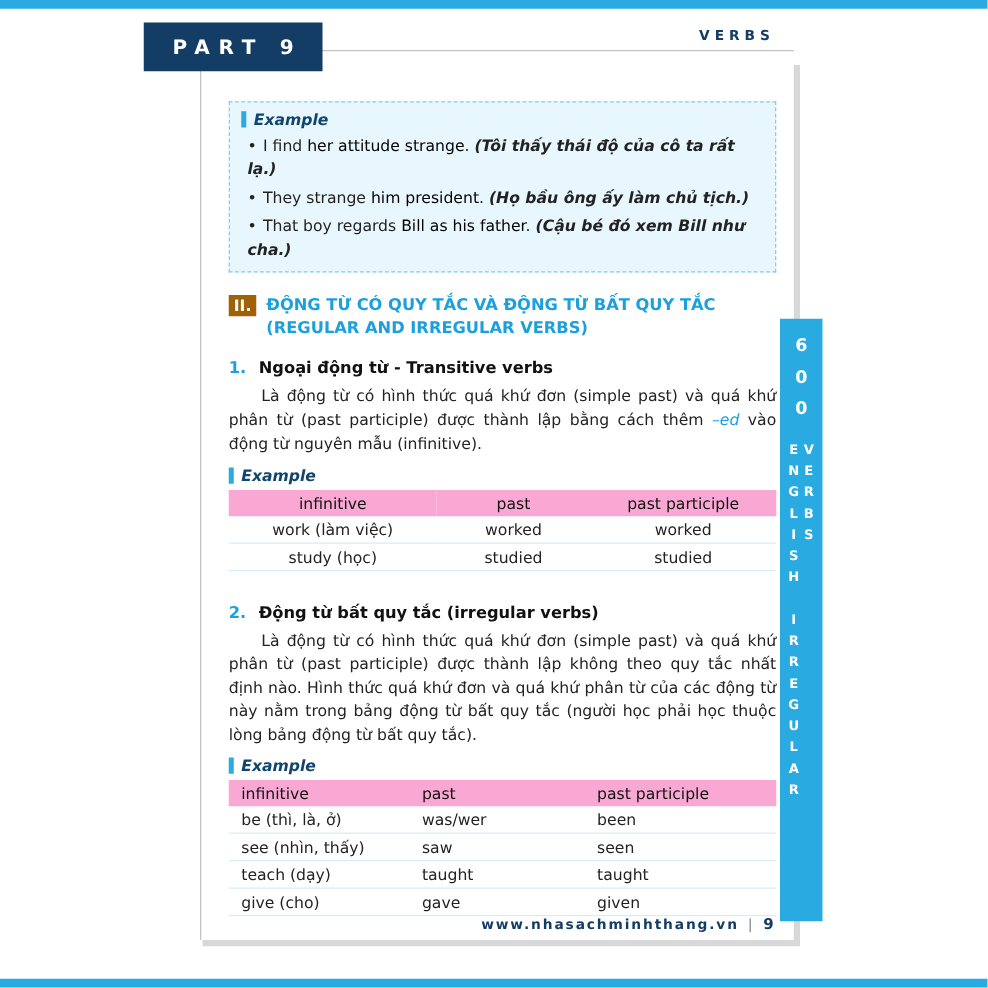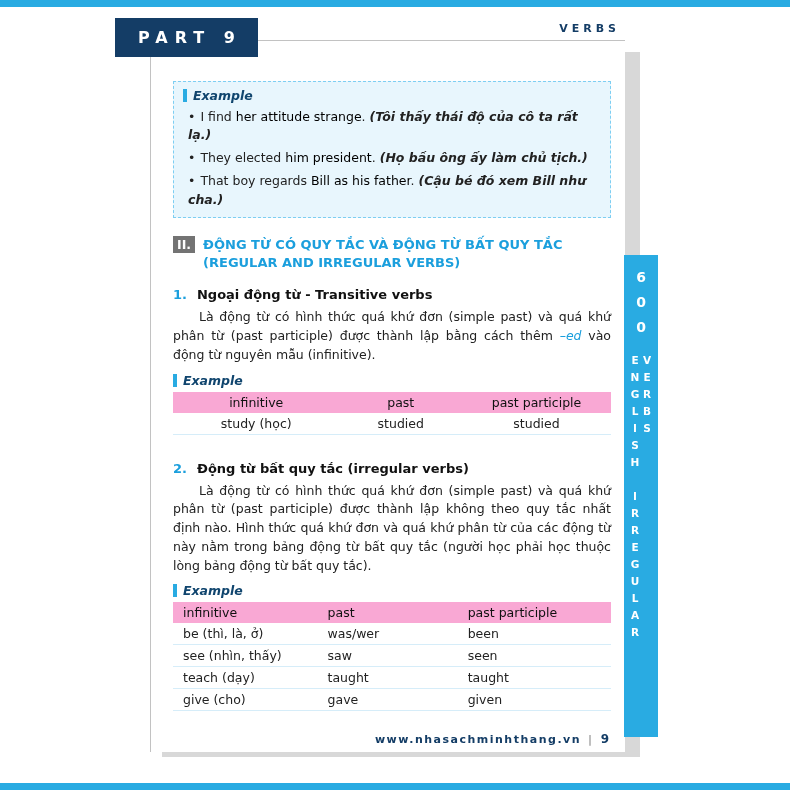--- a/index.html
+++ b/index.html
@@ -7,21 +7,21 @@
     width:790px;height:790px;position:relative;overflow:hidden;
     background:#ffffff;color:#222;
     font-family:"DejaVu Sans","Liberation Sans",sans-serif;
     font-size:12.5px;
   }
   .strip{position:absolute;left:0;width:790px;height:7px;background:#29abe2;z-index:6;}
   .strip-top{top:0;}
   .strip-bottom{bottom:0;}
 
   .shadow{position:absolute;left:162px;top:52px;width:478px;height:705px;background:#d8d8d8;z-index:1;}
-  .page{position:absolute;left:150px;top:40px;width:475px;height:712px;background:#fff;
+  .page{position:absolute;left:160px;top:40px;width:475px;height:712px;background:#fff;
         border-top:1px solid #c2c2c2;border-left:1px solid #c2c2c2;z-index:2;box-sizing:border-box;}
 
   .part-box{position:absolute;left:115px;top:18px;width:143px;height:39px;background:#143d66;
         color:#fff;display:flex;align-items:center;justify-content:center;
         font-weight:bold;font-size:16px;letter-spacing:7px;padding-left:7px;box-sizing:border-box;z-index:5;}
   .topic-label{position:absolute;top:22px;right:170px;color:#143d66;font-weight:bold;
         font-size:11px;letter-spacing:4px;z-index:5;}
 
   .sidebar{position:absolute;left:624px;top:255px;width:34px;height:482px;background:#29abe2;z-index:4;
         display:flex;flex-direction:column;align-items:center;padding-top:14px;box-sizing:border-box;}
@@ -35,21 +35,21 @@
   .example-box{border:1px dashed #7dcef2;background:#e8f6fd;padding:6px 12px 8px 9px;}
   .ex-label{display:flex;align-items:center;gap:6px;font-style:italic;font-weight:bold;
         color:#10456e;font-size:12.5px;}
   .ex-label .bar{width:4px;height:13px;background:#29abe2;flex:0 0 auto;}
   .bullet-line{margin:5px 0 0 5px;line-height:1.45;}
   .bullet{margin-right:5px;}
   .hl{color:#000000;}
   .vi{font-style:italic;font-weight:bold;}
 
   .sec-head{display:flex;gap:8px;margin-top:18px;align-items:flex-start;}
-  .sec-num{background:#737373;color:#fff;font-weight:bold;font-size:12.5px;padding:1px 4px;flex:0 0 auto;}
+  .sec-num{background:#a16207;color:#fff;font-weight:bold;font-size:12.5px;padding:1px 4px;flex:0 0 auto;}
   .sec-title{color:#1b9fdd;font-weight:bold;font-size:13px;line-height:1.45;}
 
   .sub-head{display:flex;gap:10px;margin-top:14px;font-size:13px;font-weight:bold;}
   .sub-head.mt-lg{margin-top:26px;}
   .sub-num{color:#1b9fdd;}
   .sub-title{color:#111;}
 
   .para{margin:6px 0 0 0;line-height:1.5;text-align:justify;text-indent:26px;}
   .hl-it{color:#1b9fdd;font-style:italic;}
 
@@ -85,21 +85,21 @@
     <div class="example-box">
       <div class="ex-label">
         <span class="bar"></span>
         <span>Example</span>
       </div>
       <div class="bullet-line">
         <span class="bullet">•</span><span>I find </span><span class="hl">her attitude strange</span><span>.</span>
         <span class="vi">(Tôi thấy thái độ của cô ta rất lạ.)</span>
       </div>
       <div class="bullet-line">
-        <span class="bullet">•</span><span>They elected </span><span class="hl">him president</span><span>.</span>
+        <span class="bullet">•</span><span>They strange </span><span class="hl">him president</span><span>.</span>
         <span class="vi">(Họ bầu ông ấy làm chủ tịch.)</span>
       </div>
       <div class="bullet-line">
         <span class="bullet">•</span><span>That boy regards </span><span class="hl">Bill as his father</span><span>.</span>
         <span class="vi">(Cậu bé đó xem Bill như cha.)</span>
       </div>
     </div>
 
     <div class="sec-head">
       <span class="sec-num">II.</span>
@@ -120,20 +120,25 @@
 
     <table class="t-center">
       <thead>
         <tr>
           <th style="width:38%">infinitive</th>
           <th style="width:28%">past</th>
           <th style="width:34%">past participle</th>
         </tr>
       </thead>
       <tbody>
+        <tr>
+          <td>work (làm việc)</td>
+          <td>worked</td>
+          <td>worked</td>
+        </tr>
         <tr>
           <td>study (học)</td>
           <td>studied</td>
           <td>studied</td>
         </tr>
       </tbody>
     </table>
 
     <div class="sub-head mt-lg">
       <span class="sub-num">2.</span>

